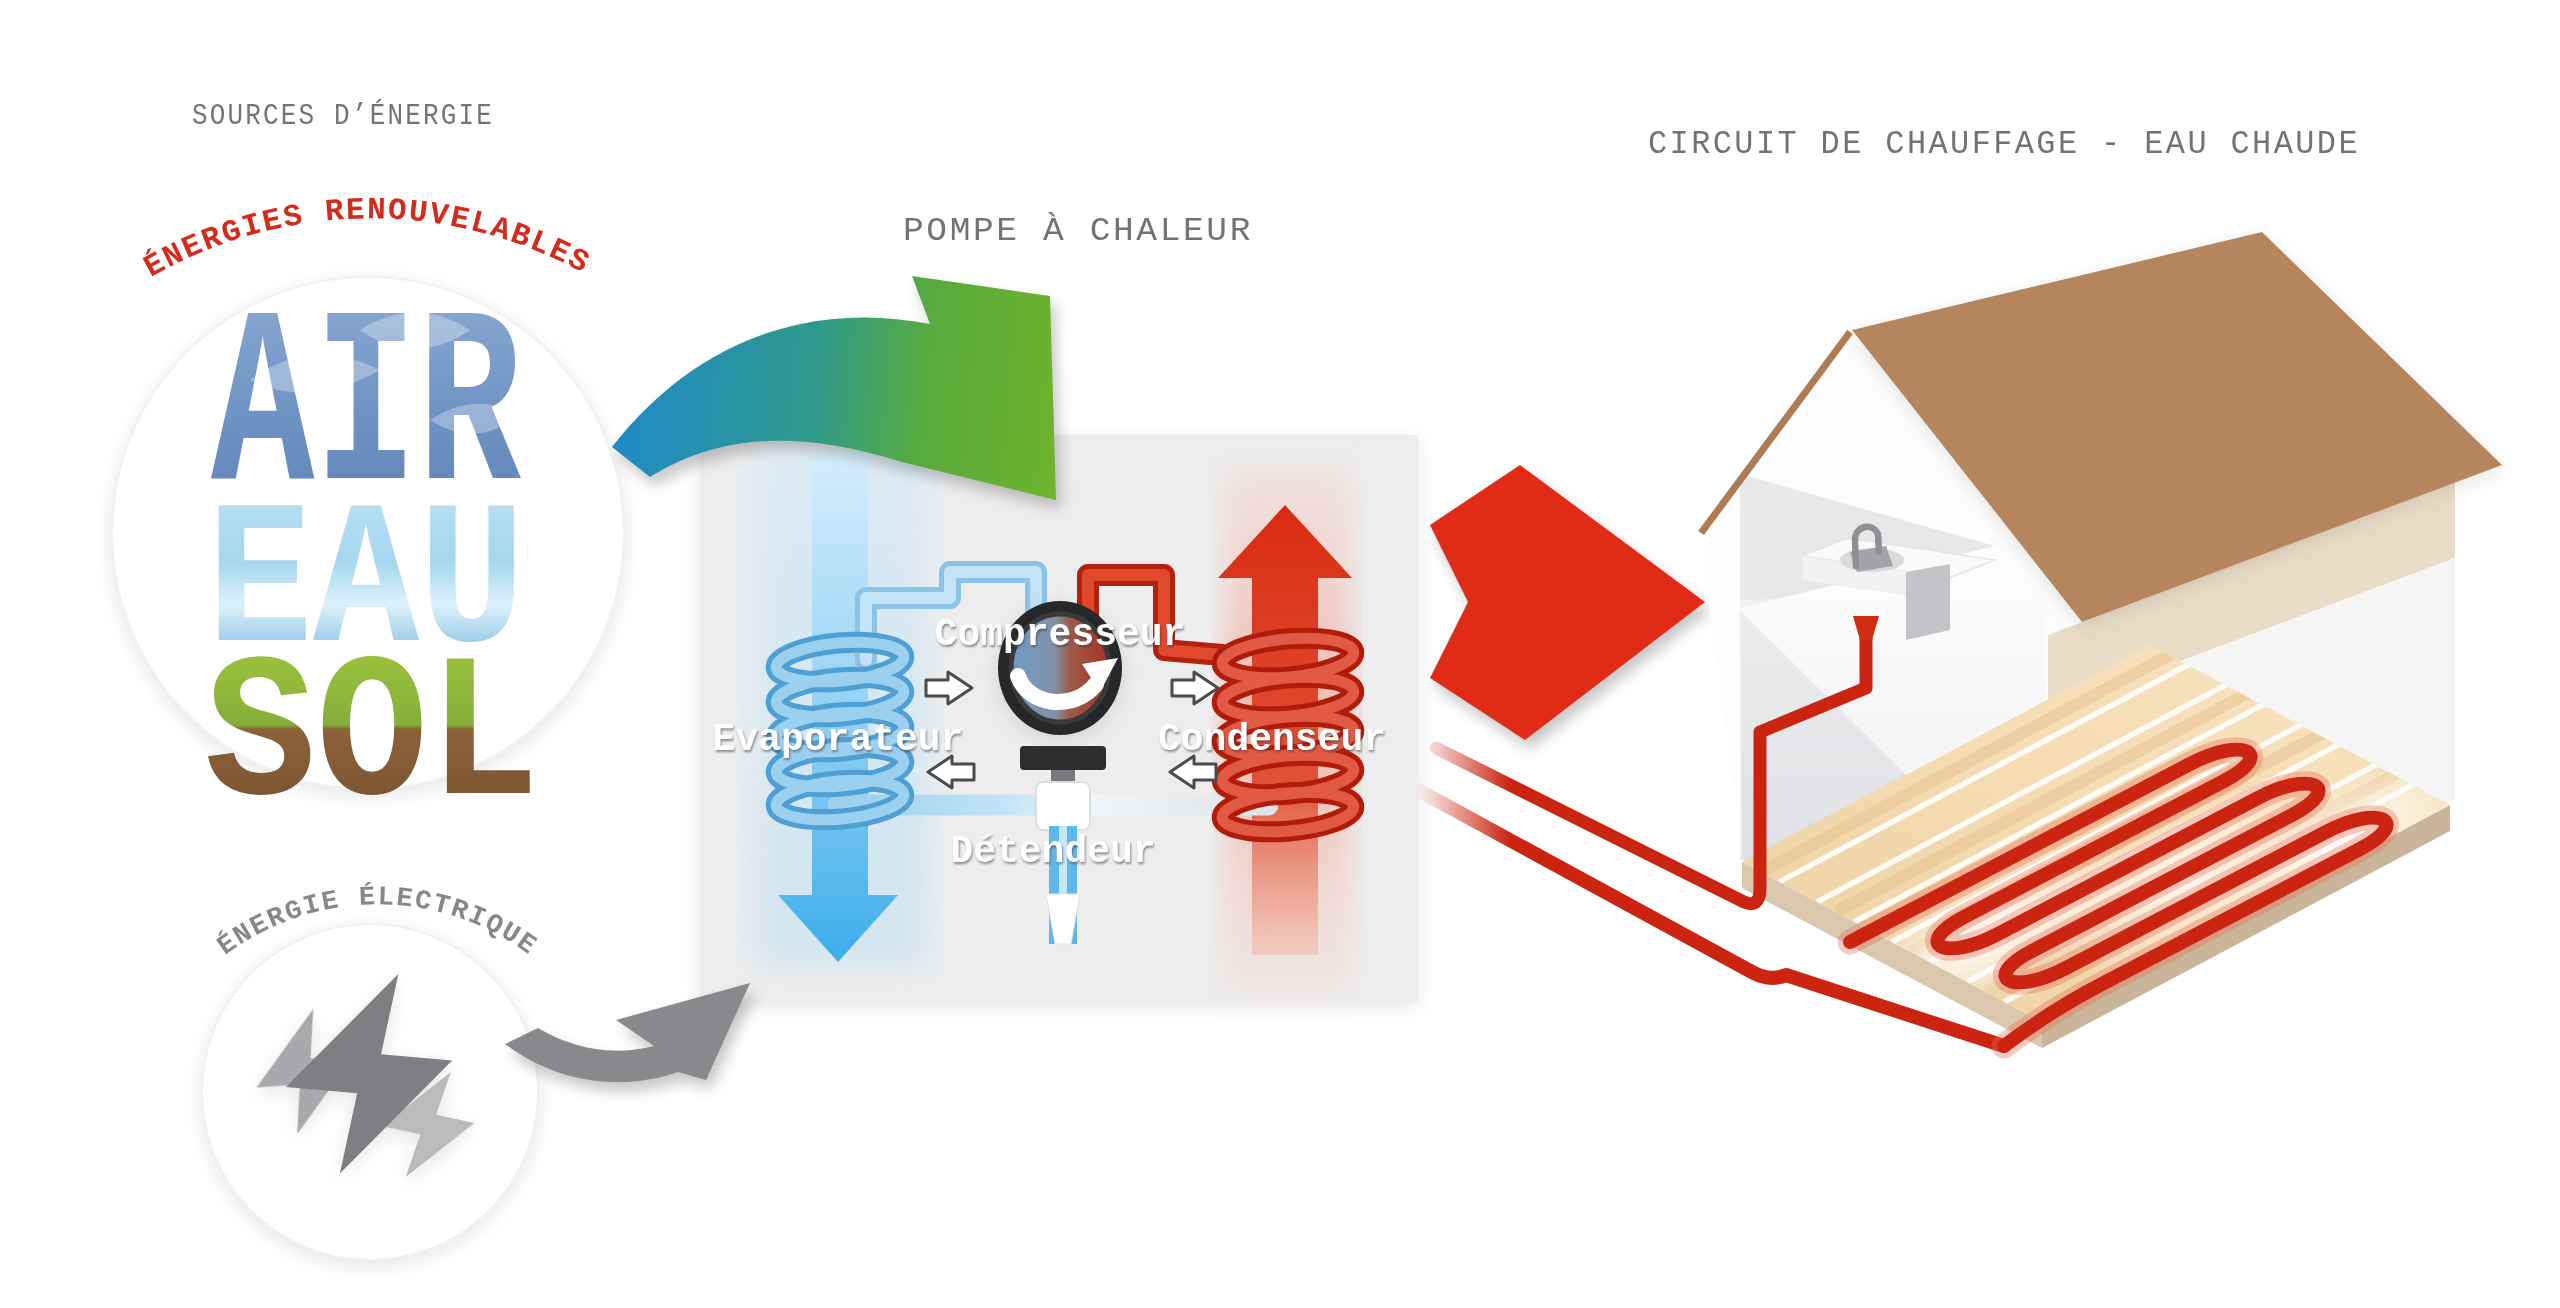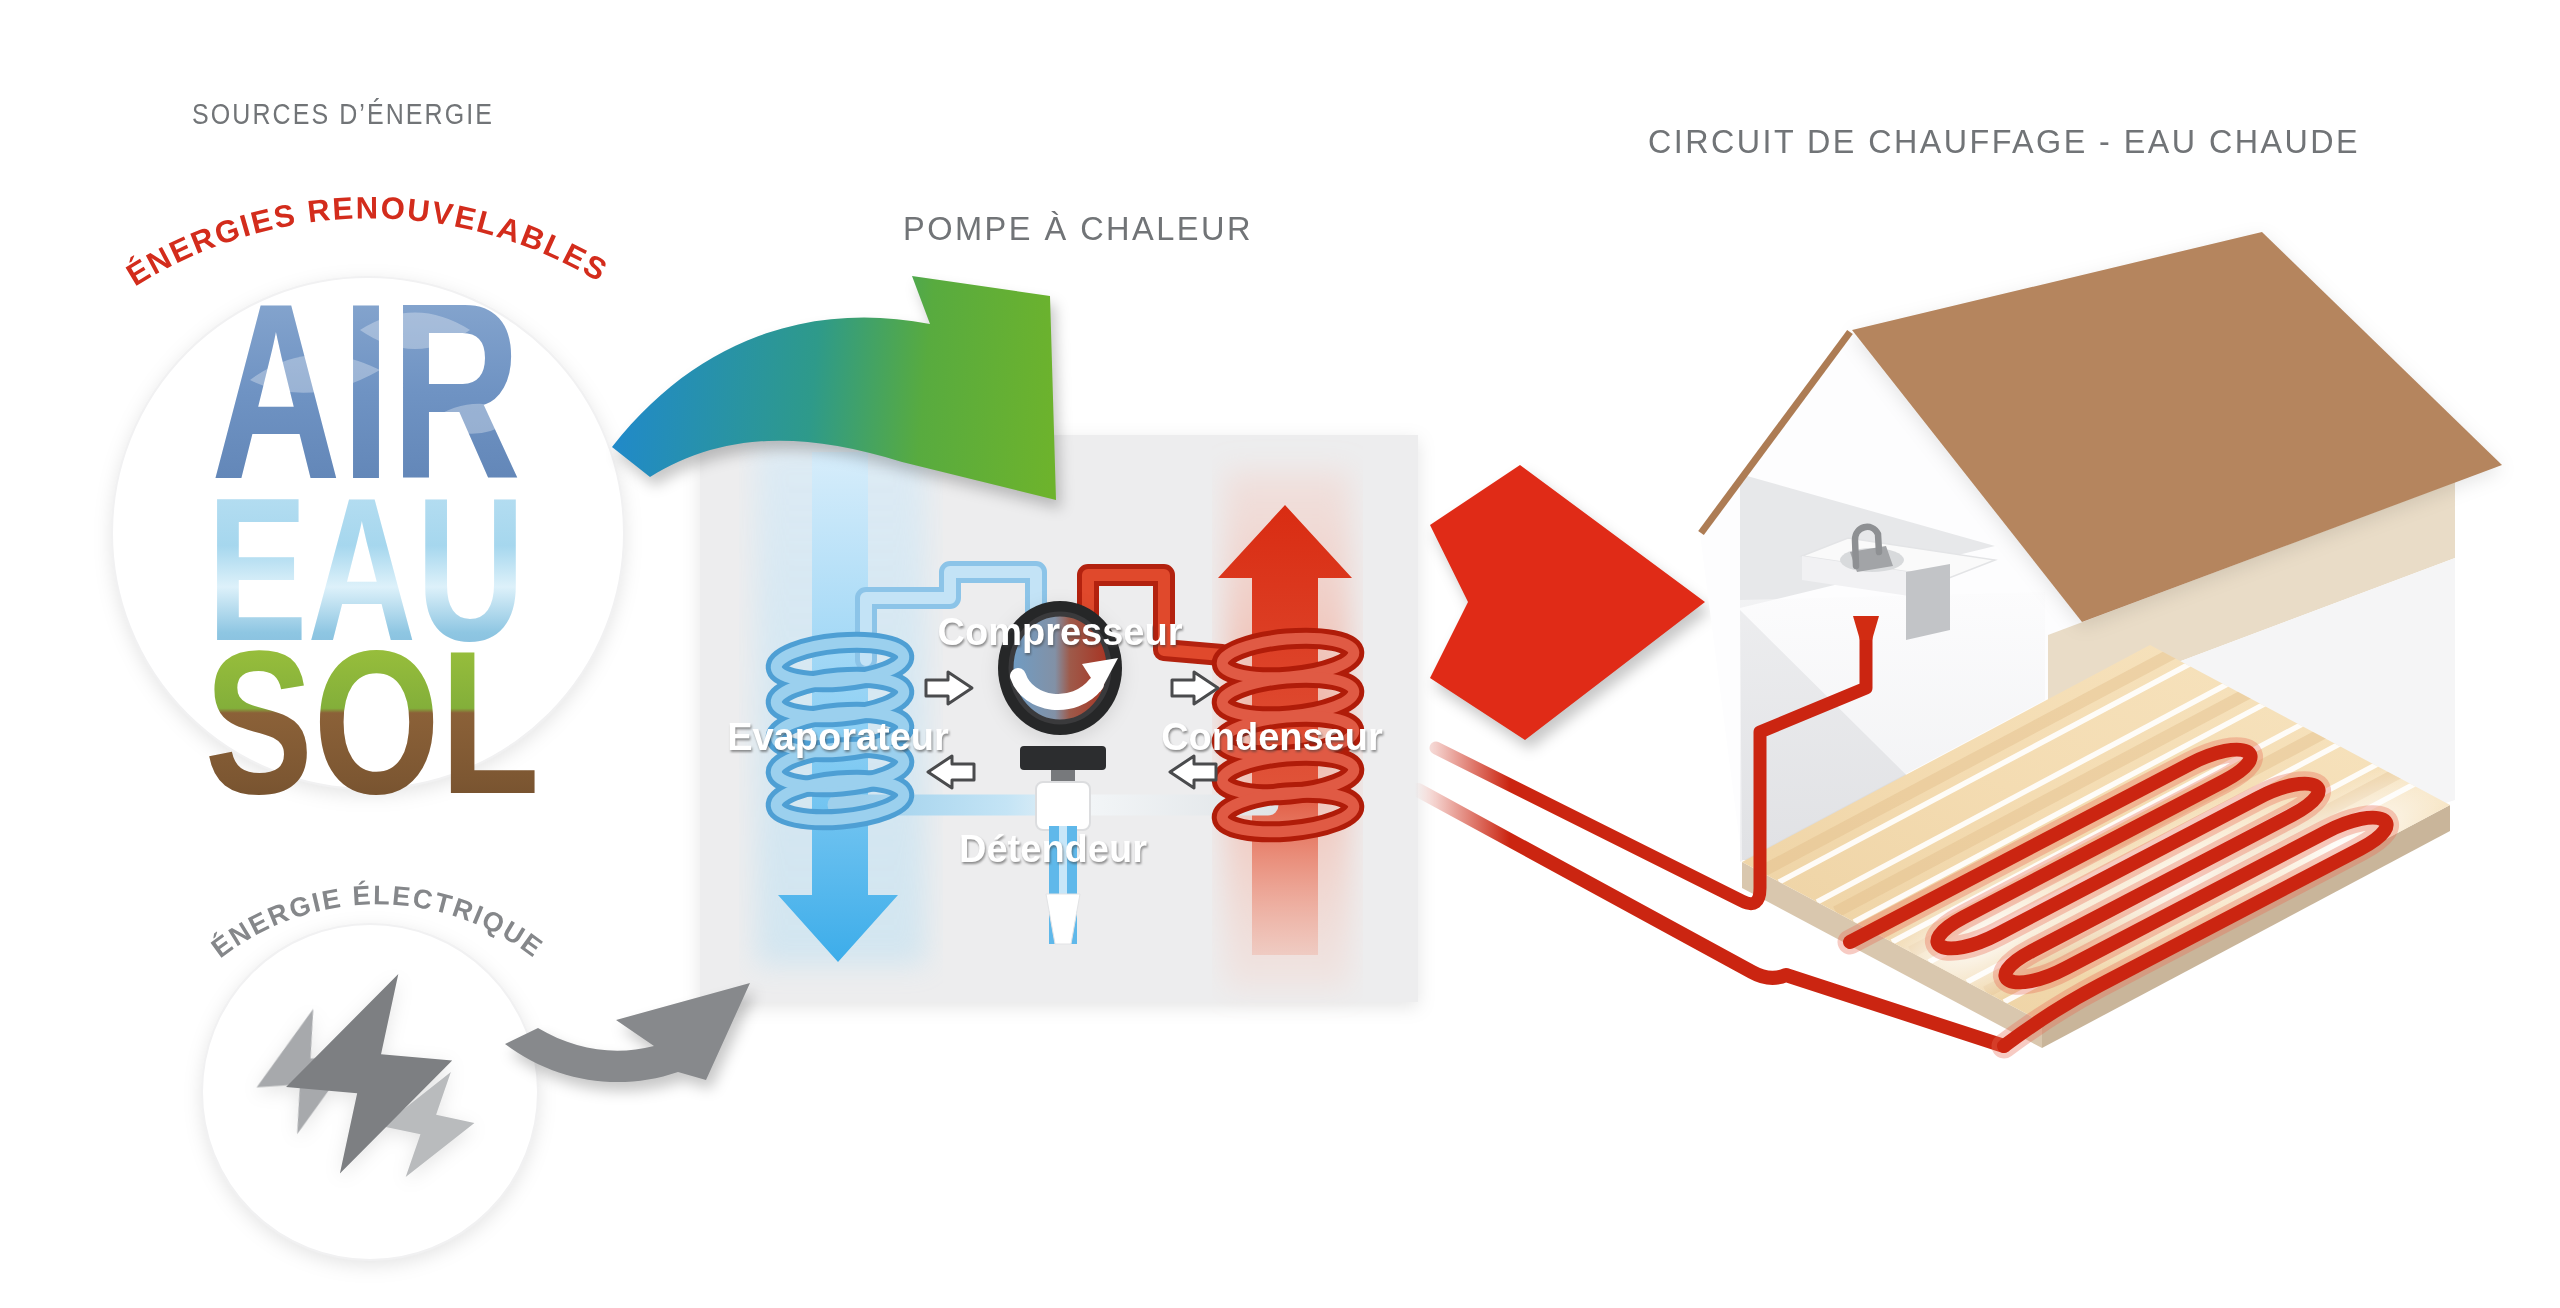--- a/index.html
+++ b/index.html
@@ -1,17 +1,17 @@
 <!DOCTYPE html>
 <html><head>
 <meta charset="utf-8">
 <style>
   html,body{margin:0;padding:0;background:#ffffff;}
   .stage{position:relative;width:2560px;height:1308px;background:#fff;overflow:hidden;
-         font-family:Liberation Sans, sans-serif;}
+         font-family:Liberation Mono, monospace;}
   svg{display:block;}
   .heading{fill:#717477;font-weight:500;letter-spacing:2.5px;}
   .arc-red{fill:#d32c1c;font-weight:700;letter-spacing:2px;}
   .arc-gray{fill:#85878a;font-weight:700;letter-spacing:2px;}
   .pump-label{fill:#ffffff;font-weight:700;
               filter:drop-shadow(1.5px 2.5px 1.2px rgba(60,60,60,.55));}
   .word{font-weight:700;}
   .soft-shadow{filter:drop-shadow(5px 9px 7px rgba(0,0,0,.22));}
   .tiny-shadow{filter:drop-shadow(0px 5px 9px rgba(0,0,0,.10));}
 </style>

